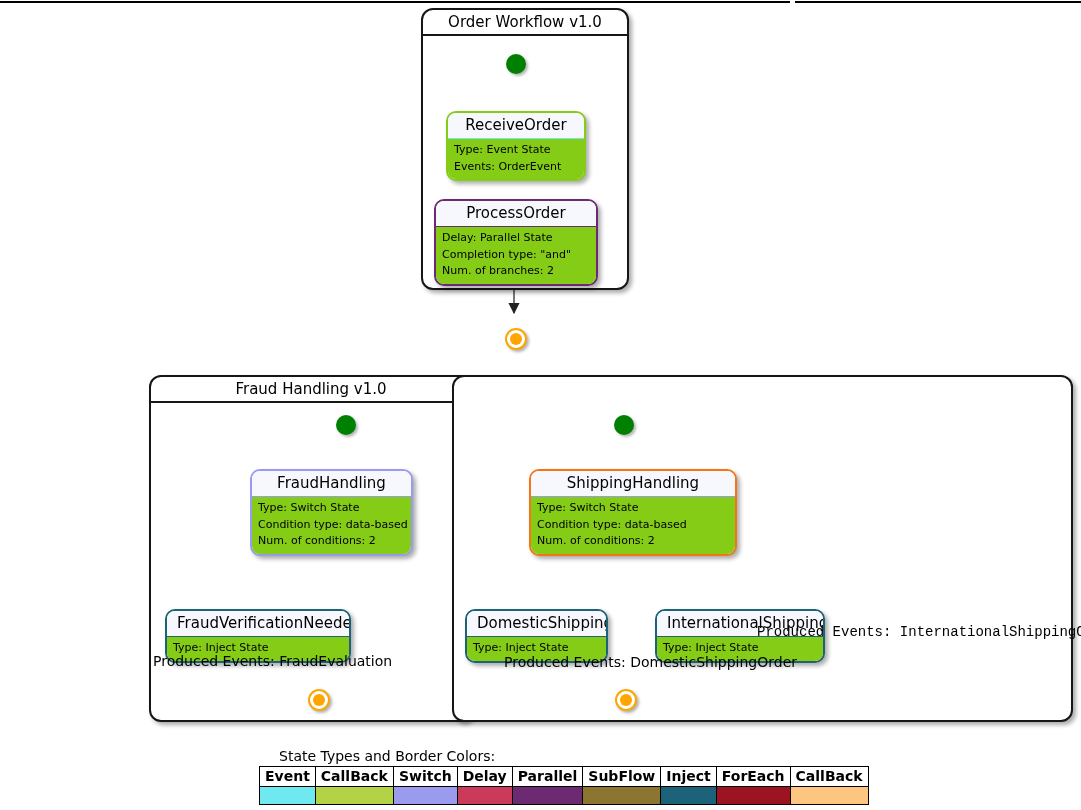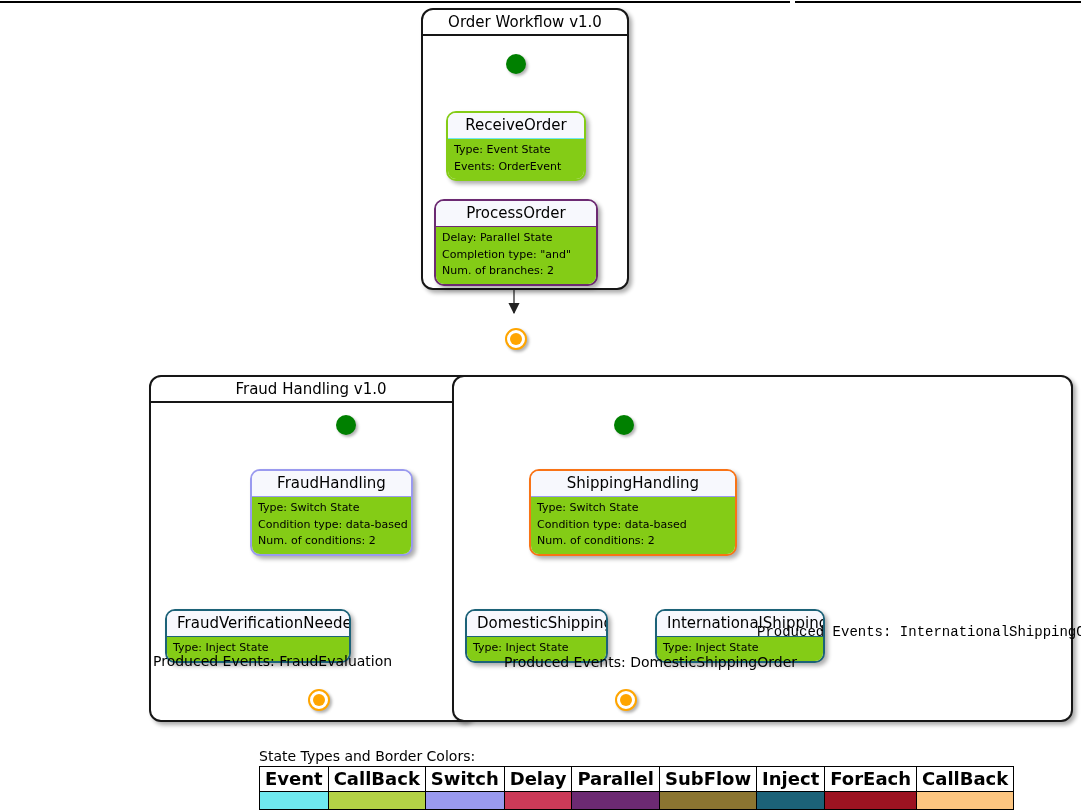--- a/index.html
+++ b/index.html
@@ -125,28 +125,29 @@
   }
   
   #legend-wrap {
     position: absolute;
   }
   .legend-caption {
     font-size: 14px;
     color: #000000;
     margin-bottom: 2px;
     white-space: nowrap;
+    margin-left: 20px;
   }
   table.legend {
     border-collapse: collapse;
     table-layout: auto;
   }
   table.legend th {
     border: 1px solid #000000;
-    font-size: 18px;
+    font-size: 14px;
     font-weight: bold;
     color: #000000;
     padding: 1px 5px 2px 5px;
     text-align: right;
     white-space: nowrap;
     background: #ffffff;
   }
   table.legend td.swatch {
     border: 1px solid #000000;
     height: 17px;

